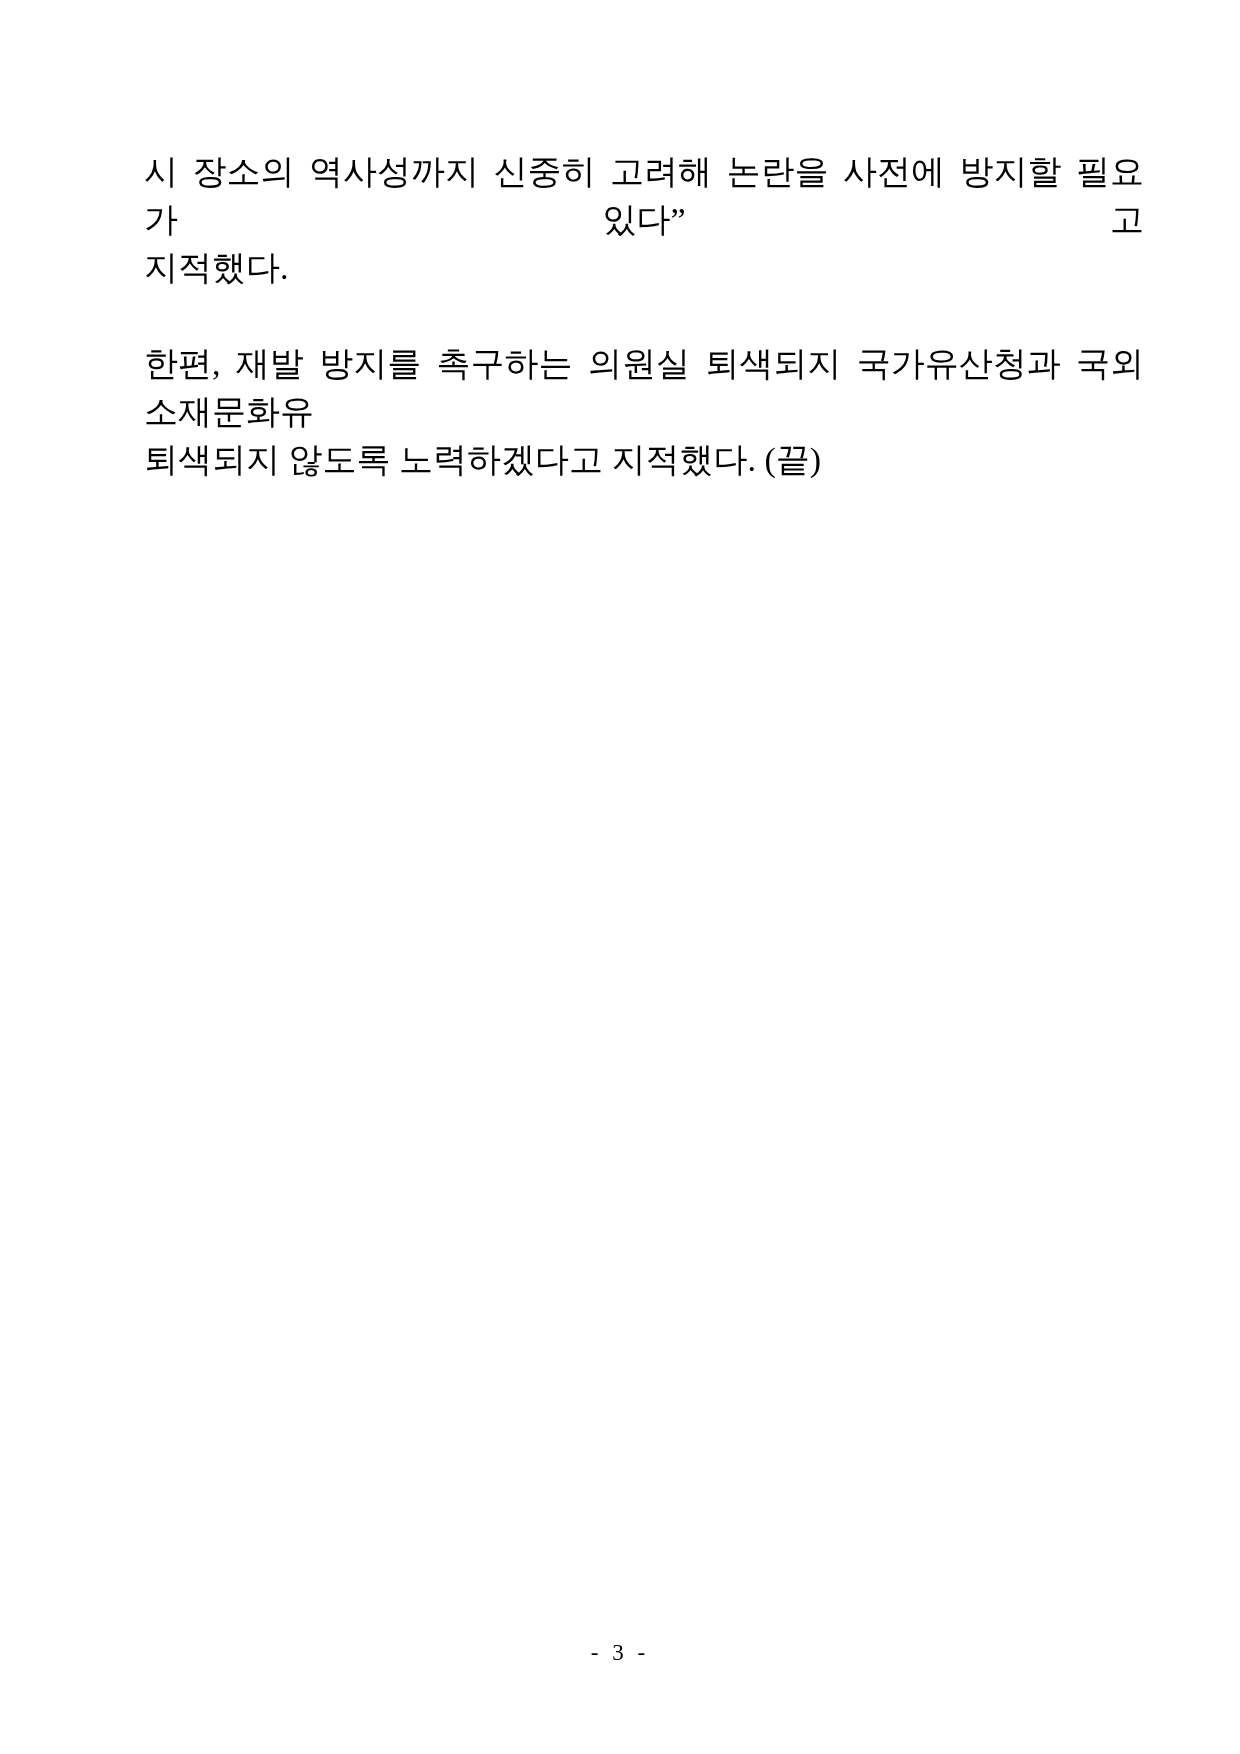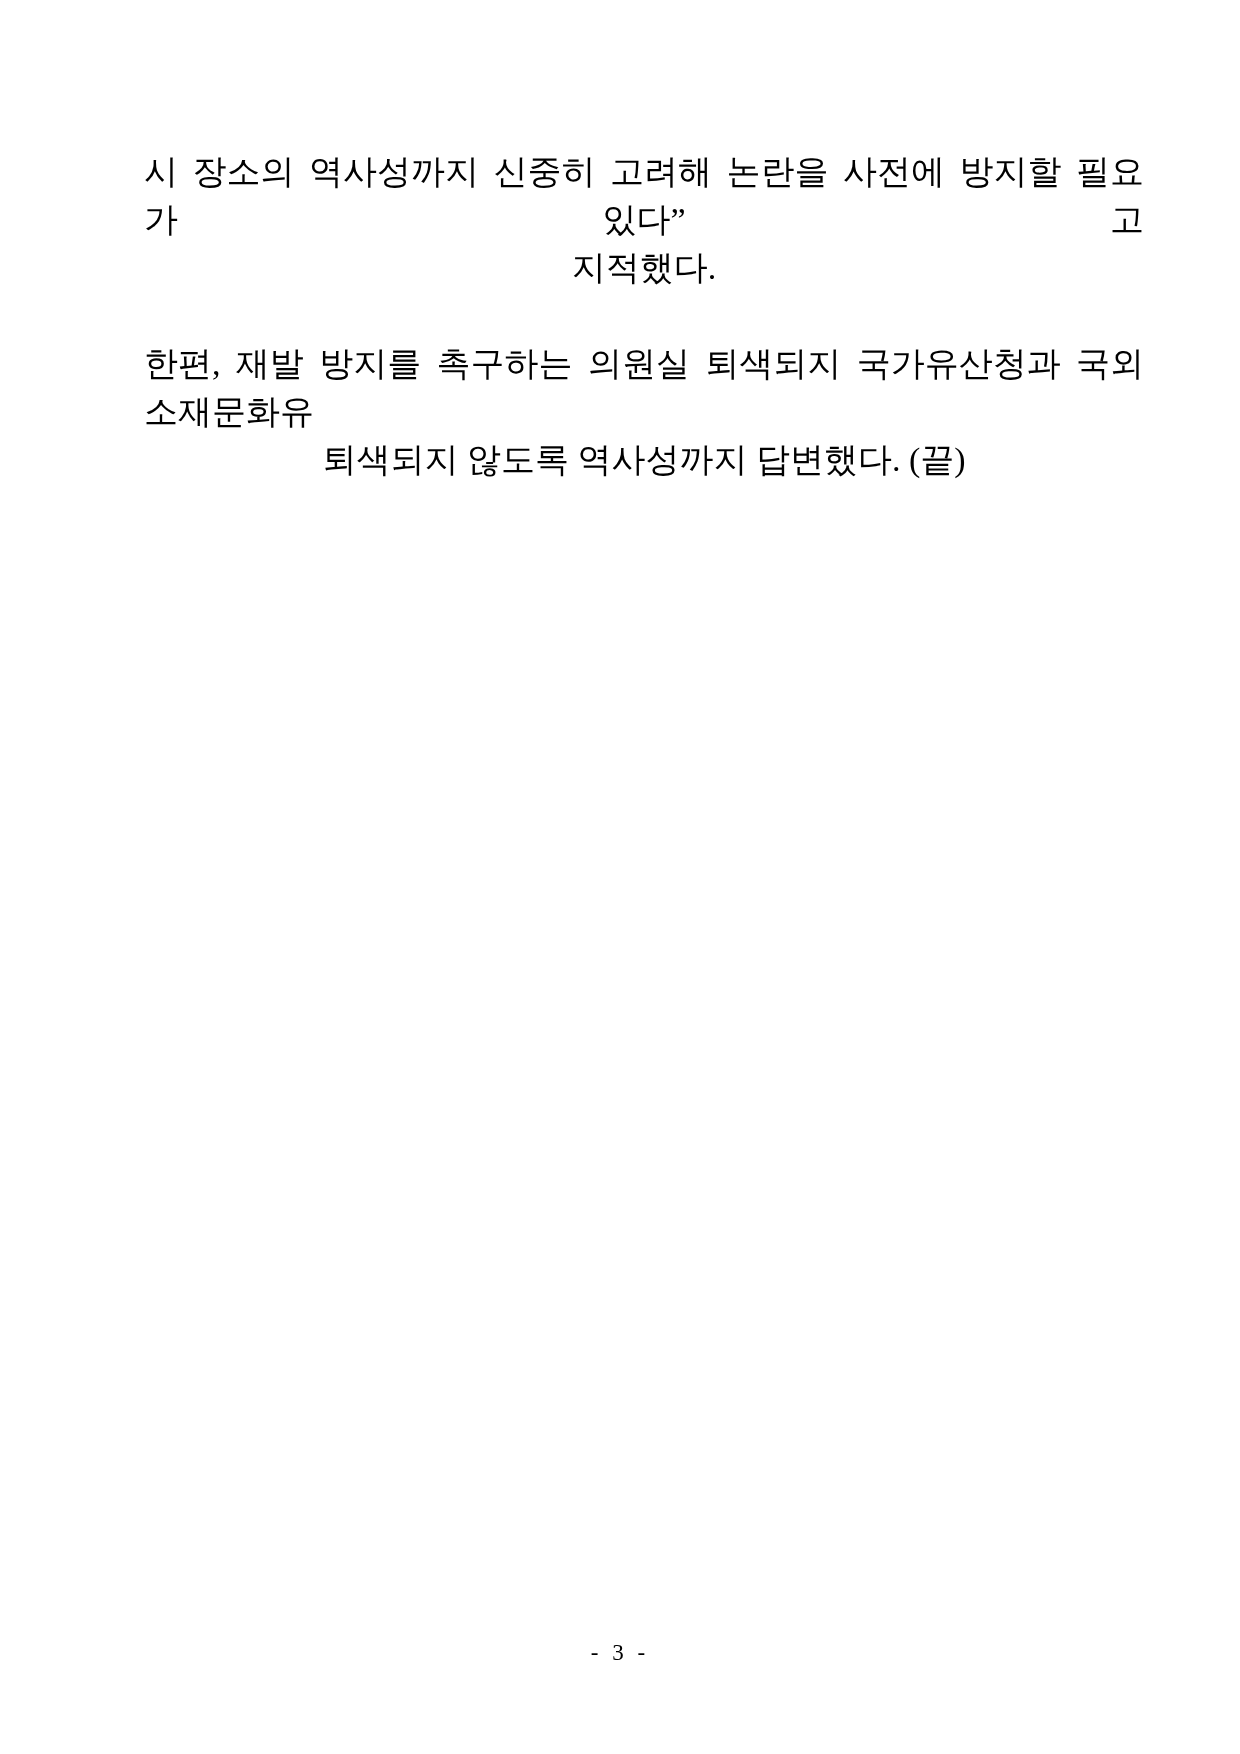--- a/index.html
+++ b/index.html
@@ -23,21 +23,21 @@
     width: 1000px;
     margin-left: 24px;
   }
   .paragraph {
     margin: 0 0 48px 0;
   }
   .line {
     font-size: 34px;
     line-height: 48px;
     white-space: normal;
-    text-align: center;
+    text-align: left;
   }
   .line.justified {
     text-align: justify;
     text-align-last: justify;
     -moz-text-align-last: justify;
     word-spacing: 4px;
   }
   .footer {
     position: absolute;
     left: 0;
@@ -56,20 +56,20 @@
 
   <div class="content">
 
     <div class="paragraph">
       <div class="line justified">시 장소의 역사성까지 신중히 고려해 논란을 사전에 방지할 필요가 있다” 고</div>
       <div class="line">지적했다.</div>
     </div>
 
     <div class="paragraph">
       <div class="line justified">한편, 재발 방지를 촉구하는 의원실 퇴색되지 국가유산청과 국외소재문화유</div>
-      <div class="line">퇴색되지 않도록 역사성까지 답변했다. (끝)</div>
+      <div class="line">퇴색되지 않도록 노력하겠다고 지적했다. (끝)</div>
     </div>
 
   </div>
 
   <div class="footer">- 3 -</div>
 
 </div>
 
 </body></html>

